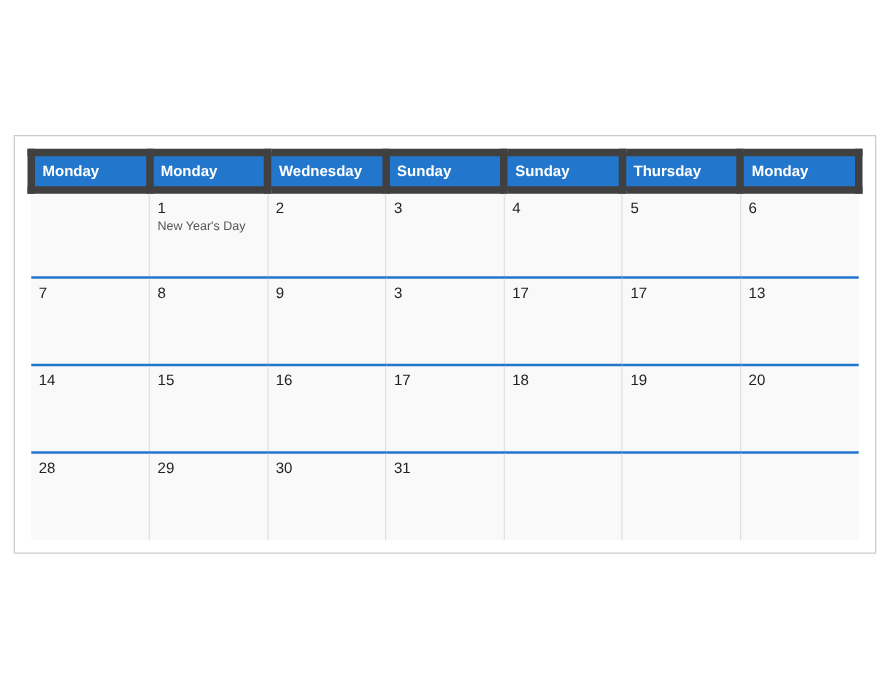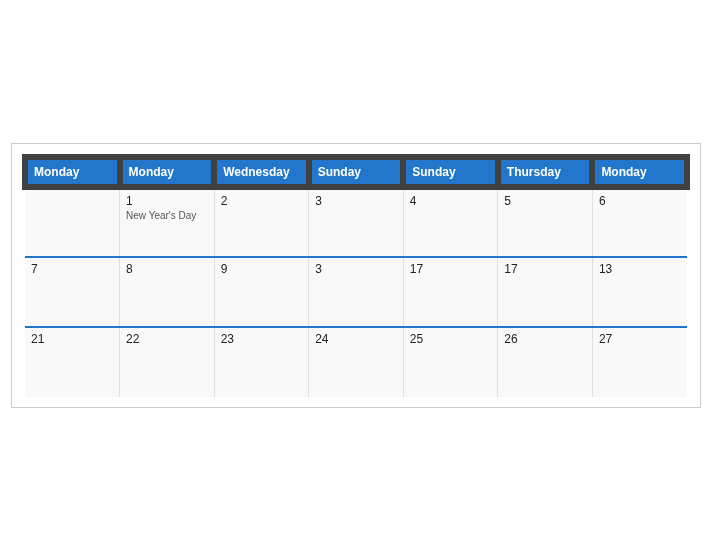--- a/index.html
+++ b/index.html
@@ -163,36 +163,53 @@
           </td>
           <td>
             <span class="day-number">17</span>
           </td>
           <td>
             <span class="day-number">13</span>
           </td>
         </tr>
         <tr>
           <td>
-            <span class="day-number">21</span>
-          </td>
-          <td>
-            <span class="day-number">22</span>
-          </td>
-          <td>
-            <span class="day-number">23</span>
-          </td>
-          <td>
-            <span class="day-number">24</span>
-          </td>
-          <td>
-            <span class="day-number">25</span>
-          </td>
-          <td>
-            <span class="day-number">26</span>
-          </td>
-          <td>
-            <span class="day-number">27</span>
-          </td>
+            <span class="day-number">14</span>
+          </td>
+          <td>
+            <span class="day-number">15</span>
+          </td>
+          <td>
+            <span class="day-number">16</span>
+          </td>
+          <td>
+            <span class="day-number">17</span>
+          </td>
+          <td>
+            <span class="day-number">18</span>
+          </td>
+          <td>
+            <span class="day-number">19</span>
+          </td>
+          <td>
+            <span class="day-number">20</span>
+          </td>
+        </tr>
+        <tr>
+          <td>
+            <span class="day-number">28</span>
+          </td>
+          <td>
+            <span class="day-number">29</span>
+          </td>
+          <td>
+            <span class="day-number">30</span>
+          </td>
+          <td>
+            <span class="day-number">31</span>
+          </td>
+          <td class="empty"></td>
+          <td class="empty"></td>
+          <td class="empty"></td>
         </tr>
       </tbody>
   </table>
 </div>
 
 </body></html>

